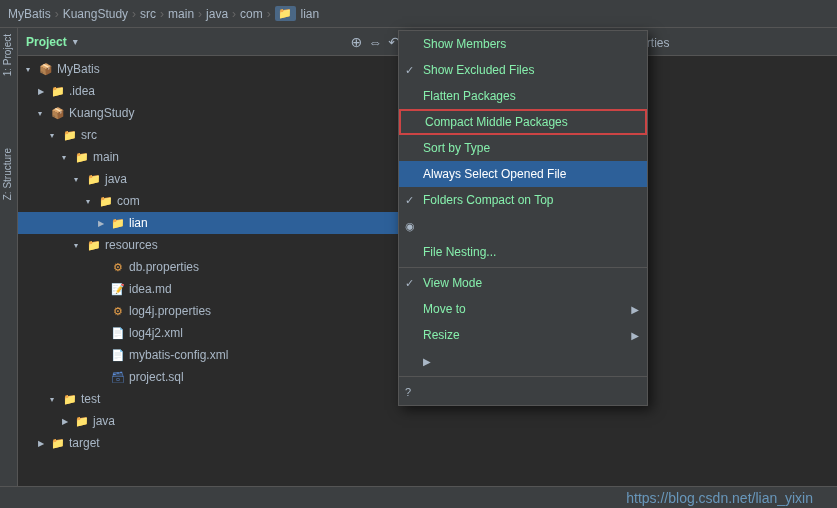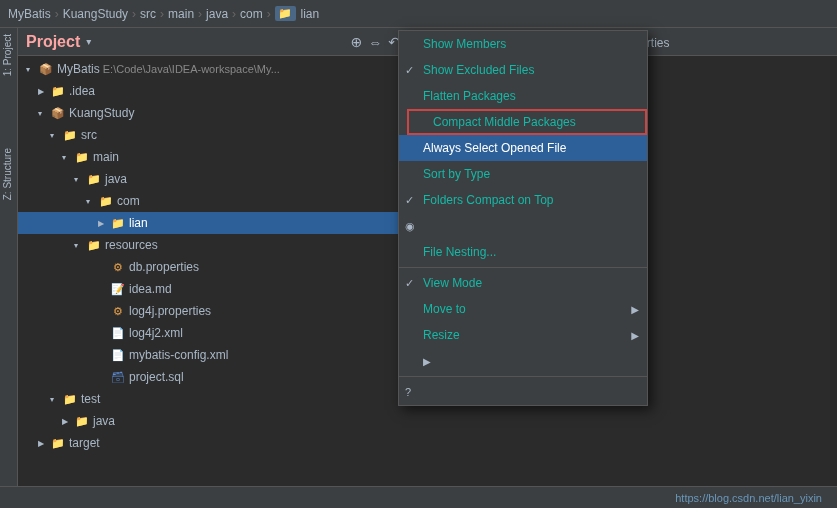--- a/index.html
+++ b/index.html
@@ -75,22 +75,22 @@
     .project-panel-header {
       background: #3c3f41;
       height: 28px;
       display: flex;
       align-items: center;
       padding: 0 8px;
       gap: 6px;
       border-bottom: 1px solid #555;
     }
     .panel-title {
-      font-size: 16px;
-      color: #fca5a5;
+      font-size: 12px;
+      color: #86efac;
       font-weight: bold;
     }
     .panel-arrow {
       color: #a9b7c6;
       font-size: 10px;
     }
     .panel-actions {
       margin-left: auto;
       display: flex;
       gap: 6px;
@@ -230,36 +230,35 @@
       background: #2d6099;
       color: #ffffff;
     }
     .menu-item.highlighted .menu-check,
     .menu-item.highlighted .menu-text {
       color: #ffffff;
     }
     .menu-item.bordered {
       border: 2px solid #cc4444;
       box-sizing: border-box;
-      margin-left: 8px;
     }
     .menu-check {
       position: absolute;
       left: 6px;
       color: #a9b7c6;
       font-size: 11px;
     }
     .menu-radio {
       position: absolute;
       left: 6px;
       color: #a9b7c6;
       font-size: 11px;
     }
     .menu-text {
-      color: #14b8a6;
+      color: #86efac;
       flex: 1;
     }
     .menu-arrow {
       color: #a9b7c6;
       font-size: 10px;
     }
     .menu-separator {
       height: 1px;
       background: #555;
       margin: 2px 0;
@@ -275,22 +274,22 @@
     .status-bar {
       position: absolute;
       bottom: 0;
       left: 0;
       right: 0;
       height: 22px;
       background: #3c3f41;
       display: flex;
       align-items: center;
       justify-content: flex-end;
-      padding: 0 15px;
-      font-size: 11px;
+      padding: 0 24px;
+      font-size: 14px;
       color: #6897bb;
       border-top: 1px solid #555;
     }
   </style>
 </head>
 <body>
 
 <div class="breadcrumb-bar">
   <span>MyBatis</span>
   <span class="sep">›</span>
@@ -327,21 +326,20 @@
         <span class="panel-icon-btn">↶</span>
       </div>
     </div>
     <div class="tree-container">
 
       <div class="tree-item">
         <span class="tree-indent" style="width:4px"></span>
         <span class="tree-arrow">▾</span>
         <span class="tree-icon icon-module">📦</span>
         <span class="tree-label">MyBatis</span>
-        <span class="tree-label path-text">&nbsp;<span>E:\Code\Java\IDEA-workspace\My...</span></span>
       </div>
 
       <div class="tree-item">
         <span class="tree-indent" style="width:16px"></span>
         <span class="tree-arrow">▶</span>
         <span class="tree-icon icon-folder">📁</span>
         <span class="tree-label">.idea</span>
       </div>
 
       <div class="tree-item">
@@ -490,25 +488,25 @@
     <div class="menu-item">
       <span class="menu-check">✓</span>
       <span class="menu-text">Show Excluded Files</span>
     </div>
     <div class="menu-item">
       <span class="menu-text">Flatten Packages</span>
     </div>
     <div class="menu-item bordered">
       <span class="menu-text">Compact Middle Packages</span>
     </div>
+    <div class="menu-item">
+      <span class="menu-text">Sort by Type</span>
+    </div>
     <div class="menu-item highlighted">
       <span class="menu-text">Always Select Opened File</span>
-    </div>
-    <div class="menu-item">
-      <span class="menu-text">Sort by Type</span>
     </div>
     <div class="menu-item">
       <span class="menu-check">✓</span>
       <span class="menu-text">Folders Compact on Top</span>
     </div>
     <div class="menu-item">
       <span class="menu-radio">◉</span>
     </div>
     <div class="menu-item">
       <span class="menu-text">File Nesting...</span>

